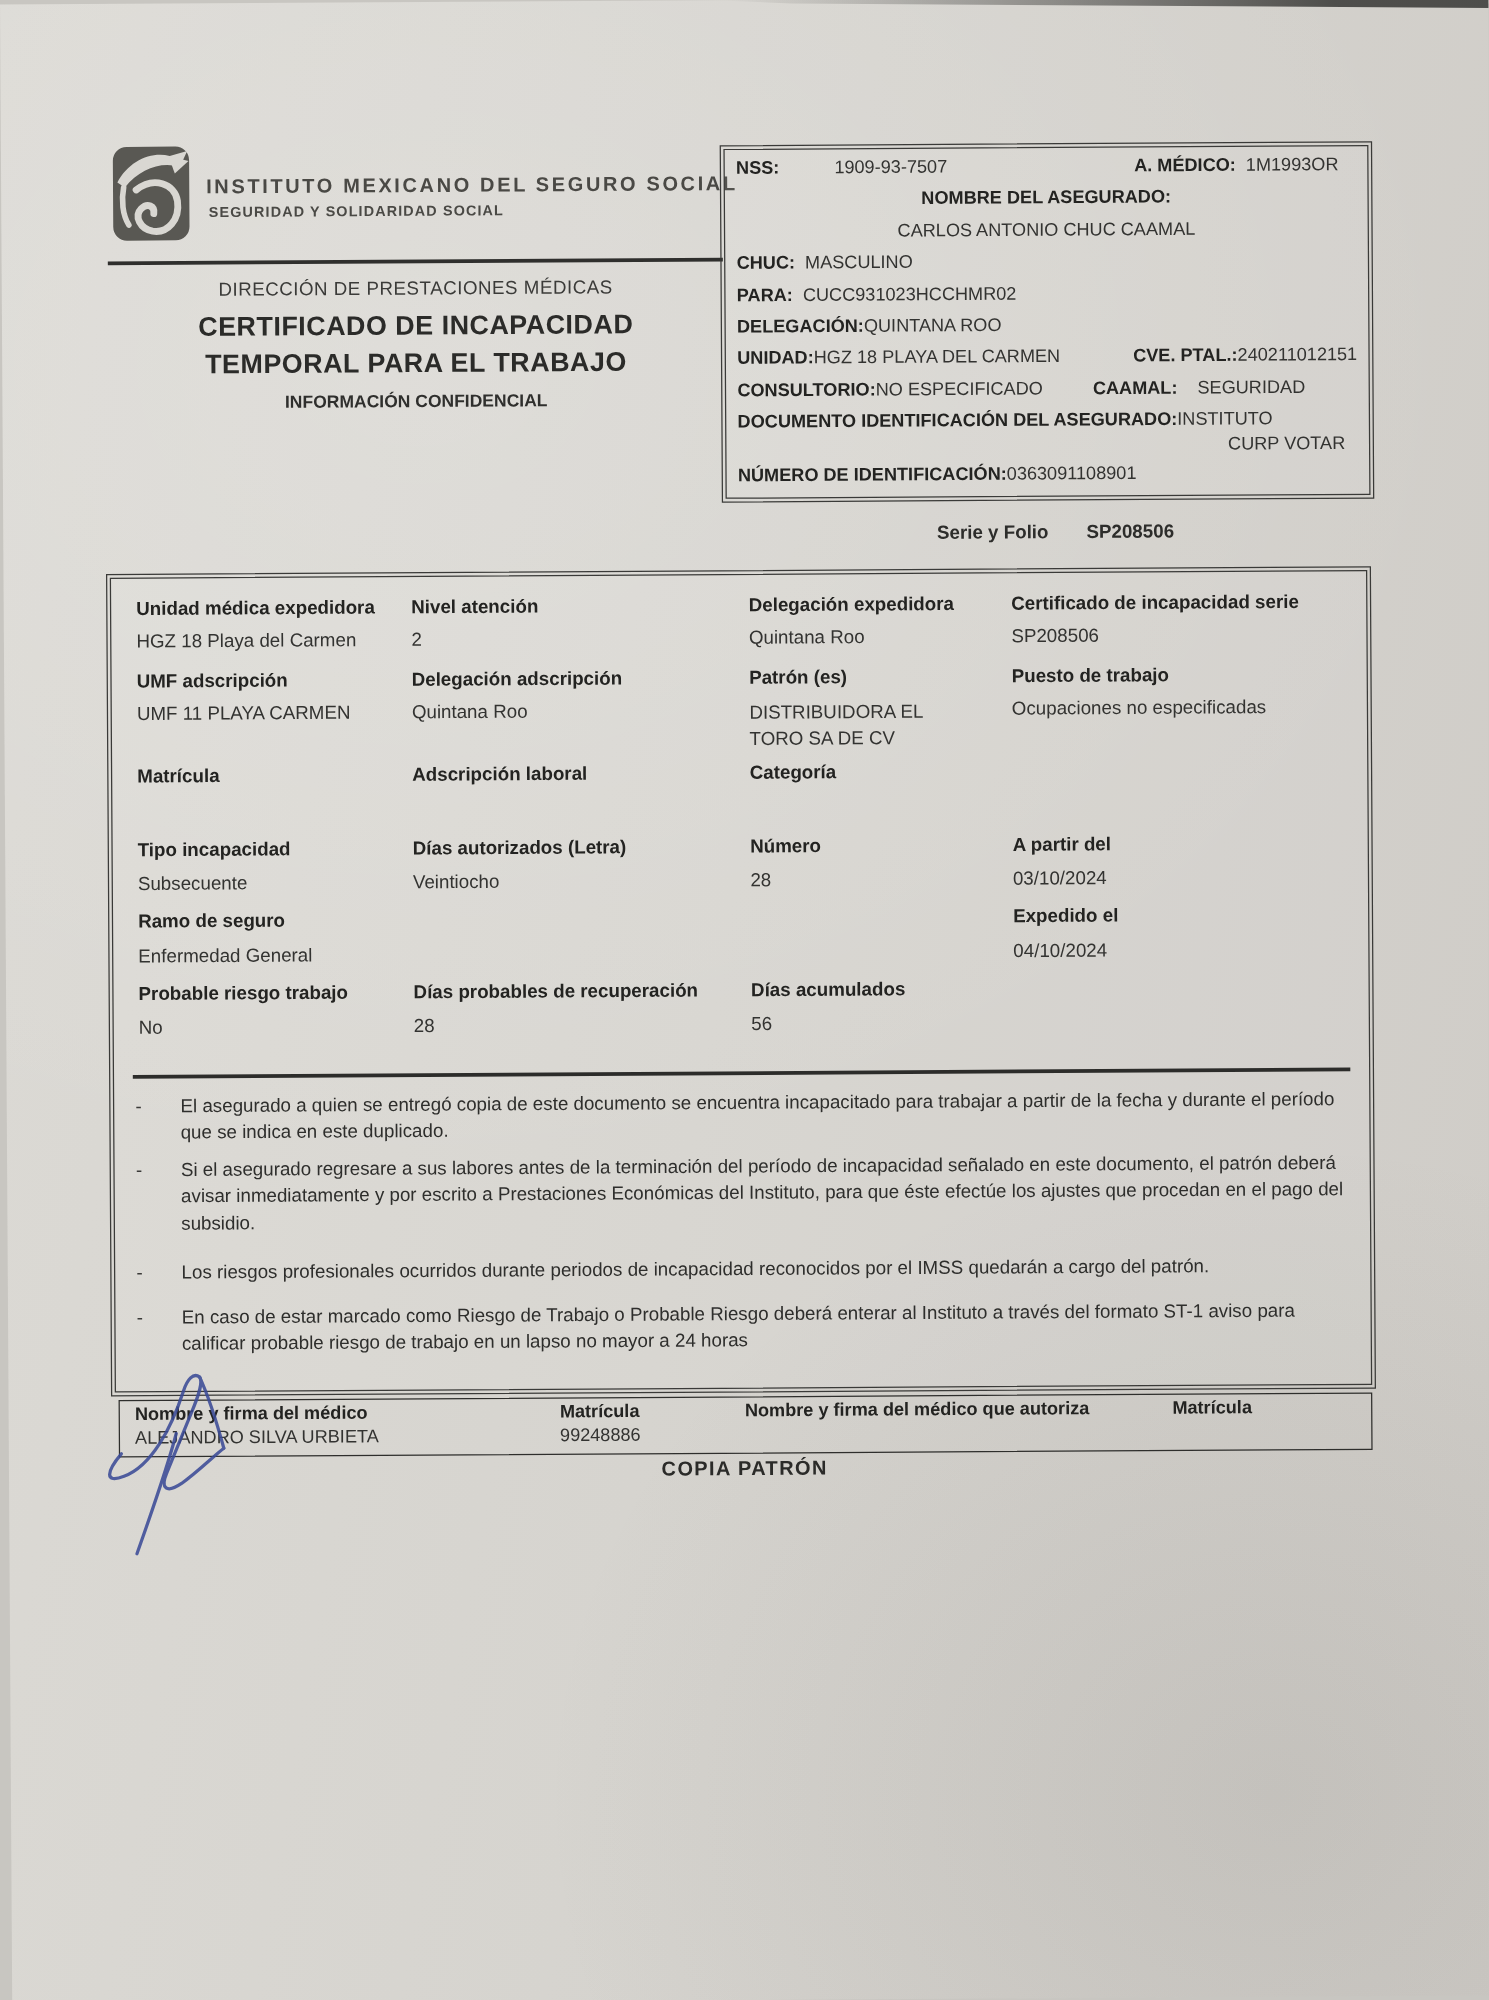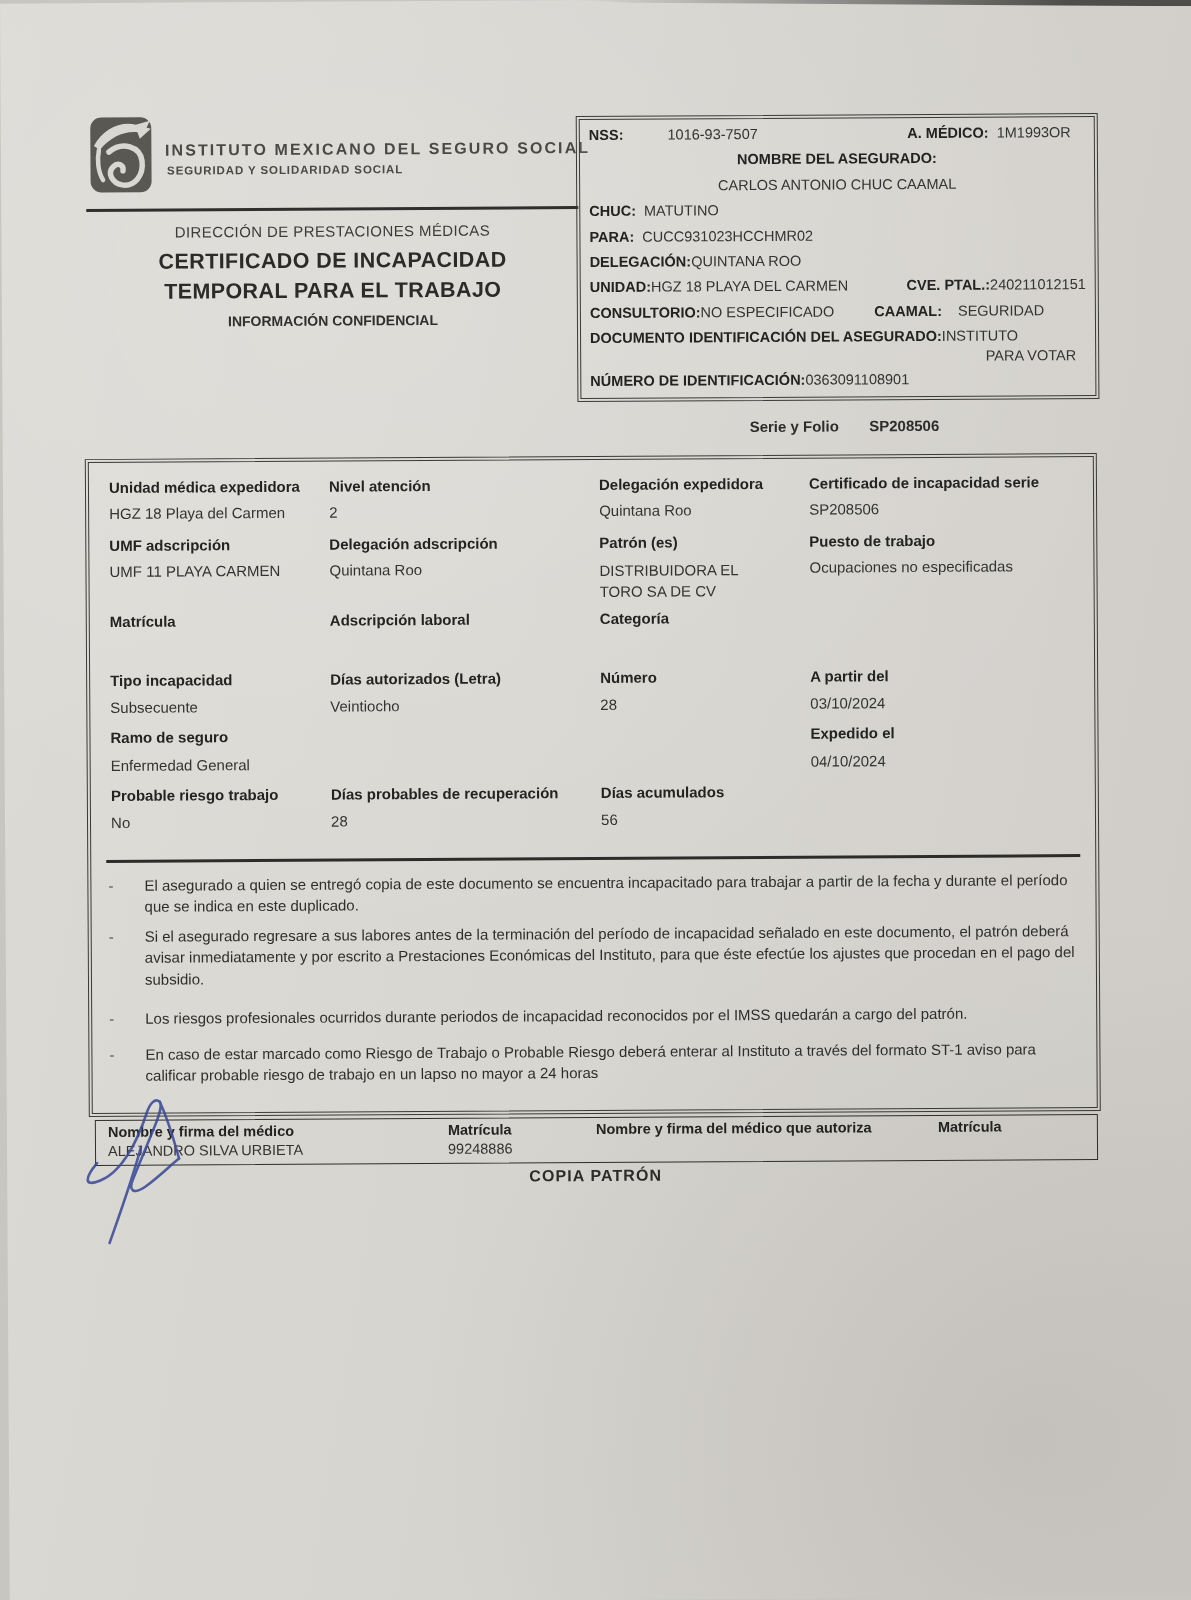--- a/index.html
+++ b/index.html
@@ -82,37 +82,37 @@
   <div class="abs rule" style="left:85px;top:206px;width:492px;"></div>
   <div class="abs dir-line" style="left:85px;top:221px;">DIRECCIÓN DE PRESTACIONES MÉDICAS</div>
   <div class="abs doc-title" style="left:85px;top:247px;">CERTIFICADO DE INCAPACIDAD</div>
   <div class="abs doc-title" style="left:85px;top:277px;">TEMPORAL PARA EL TRABAJO</div>
   <div class="abs doc-conf" style="left:85px;top:311px;">INFORMACIÓN CONFIDENCIAL</div>
 
   <div class="abs dbox insured" style="left:578px;top:119px;width:496px;height:272px;">
     <div class="iline">
       <span class="lbl">NSS:</span>
       <span style="width:44px;"></span>
-      <span class="val">1016-93-7507</span>
+      <span class="val">1909-93-7507</span>
       <span style="flex:1;"></span>
       <span class="lbl">A. MÉDICO:</span>
       <span class="sp"></span>
       <span class="val">1M1993OR</span>
       <span style="width:14px;"></span>
     </div>
     <div class="iline center-line">
       <span class="lbl">NOMBRE DEL ASEGURADO:</span>
     </div>
     <div class="iline center-line">
       <span class="val">CARLOS ANTONIO CHUC CAAMAL</span>
     </div>
     <div class="iline">
       <span class="lbl">CHUC:</span>
       <span class="sp"></span>
-      <span class="val">MATUTINO</span>
+      <span class="val">MASCULINO</span>
     </div>
     <div class="iline">
       <span class="lbl">PARA:</span>
       <span class="sp"></span>
       <span class="val">CUCC931023HCCHMR02</span>
     </div>
     <div class="iline">
       <span class="lbl">DELEGACIÓN:</span>
       <span class="val">QUINTANA ROO</span>
     </div>
@@ -129,21 +129,21 @@
       <span style="width:40px;"></span>
       <span class="lbl">CAAMAL:</span>
       <span style="width:16px;"></span>
       <span class="val">SEGURIDAD</span>
     </div>
     <div class="iline">
       <span class="lbl">DOCUMENTO IDENTIFICACIÓN DEL ASEGURADO:</span>
       <span class="val">INSTITUTO</span>
     </div>
     <div class="iline right-line" style="margin-top:-6px;">
-      <span class="val">PARA VOTAR</span>
+      <span class="val">CURP VOTAR</span>
       <span style="width:10px;"></span>
     </div>
     <div class="iline" style="margin-top:-2px;">
       <span class="lbl">NÚMERO DE IDENTIFICACIÓN:</span>
       <span class="val">0363091108901</span>
     </div>
   </div>
 
   <div class="abs serie" style="left:747px;top:419px;">
     <span>Serie y Folio</span>

